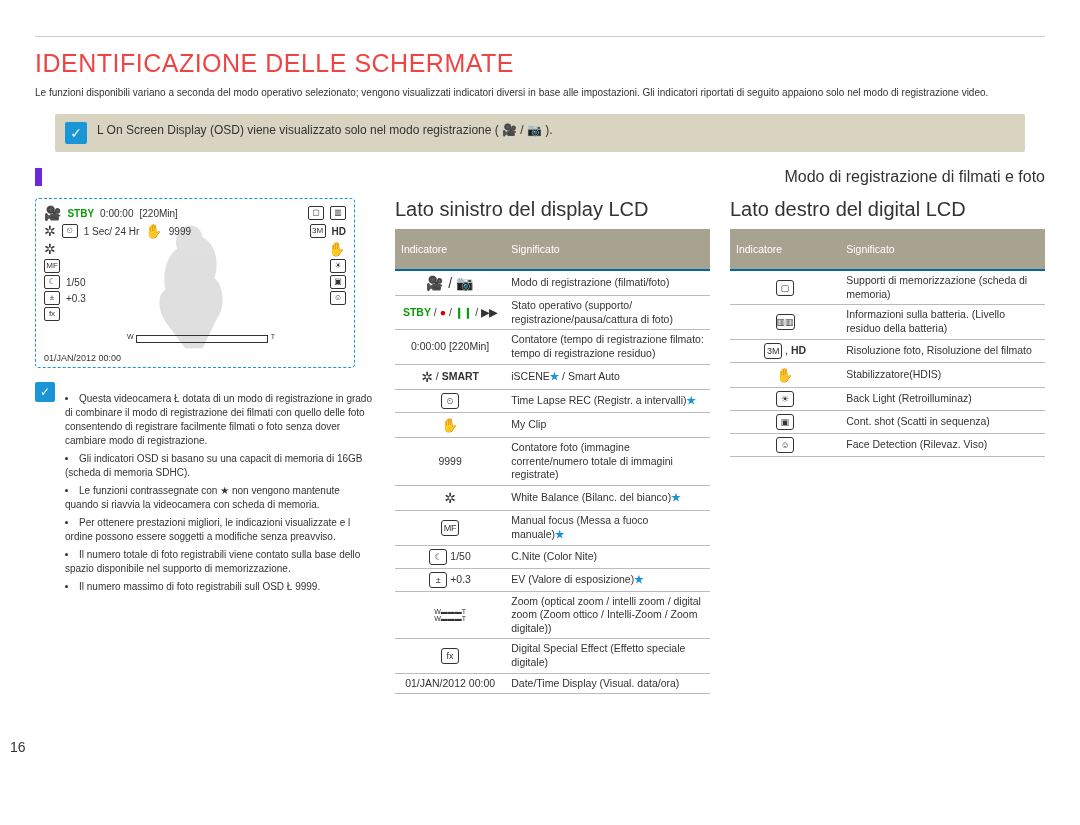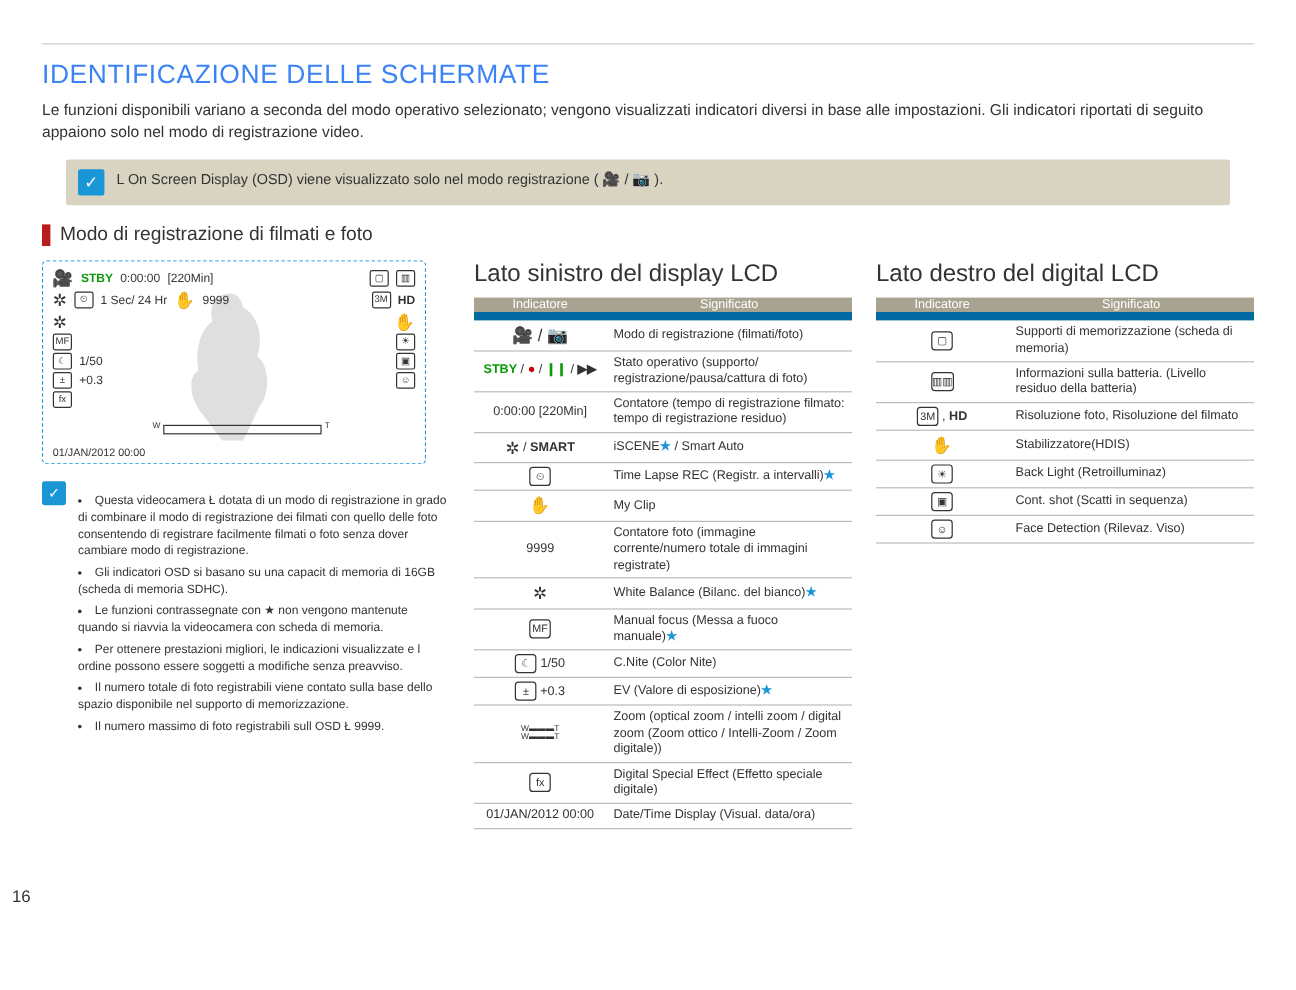--- a/index.html
+++ b/index.html
@@ -24,28 +24,28 @@
     font-weight: 300;
     letter-spacing: 0.5px;
     margin-bottom: 2px;
   }
   .hr {
     border: none;
     border-top: 1px solid #ccc;
     margin: 6px 0 12px 0;
   }
   .section-title {
-    color: #3b82f6;
-    font-size: 22px;
+    color: #ef4444;
+    font-size: 25px;
     letter-spacing: 0.5px;
     font-weight: 400;
     margin: 0 0 8px 0;
   }
   .lead-text {
-    font-size: 13px;
+    font-size: 10px;
     line-height: 1.4;
     margin-bottom: 14px;
   }
   .note-box {
     display: flex;
     align-items: flex-start;
     background: #d9d4c1;
     padding: 8px 10px;
     margin: 0 20px 16px 20px;
     border-radius: 2px;
@@ -62,24 +62,25 @@
     border-radius: 2px;
     margin-right: 10px;
     flex-shrink: 0;
   }
   .note-text {
     font-size: 12px;
     line-height: 1.4;
   }
   .subsection-title {
     font-size: 16px;
-    border-left: 7px solid #b91c1c;
+    border-left: 7px solid #6d28d9;
     padding-left: 8px;
     margin: 4px 0 12px 0;
     font-weight: 400;
+    text-align: right;
   }
   .columns {
     display: flex;
     gap: 20px;
   }
   .col-left {
     width: 340px;
     flex-shrink: 0;
   }
   .col-mid {
@@ -175,23 +176,23 @@
   }
   table.ind {
     border-collapse: collapse;
     width: 100%;
     font-size: 10.5px;
   }
   table.ind th {
     background: #a8a290;
     color: #fff;
     font-weight: 400;
-    padding: 0 6px;
-    text-align: center;
-    border-bottom: 7px solid #0369a1;
+    padding: 14px 6px;
+    text-align: left;
+    border-bottom: 2px solid #0369a1;
   }
   table.ind th:first-child { width: 35%; }
   table.ind td {
     padding: 3px 6px;
     border-bottom: 1px solid #bbb;
     vertical-align: middle;
     line-height: 1.3;
   }
   table.ind td:first-child {
     text-align: center;

